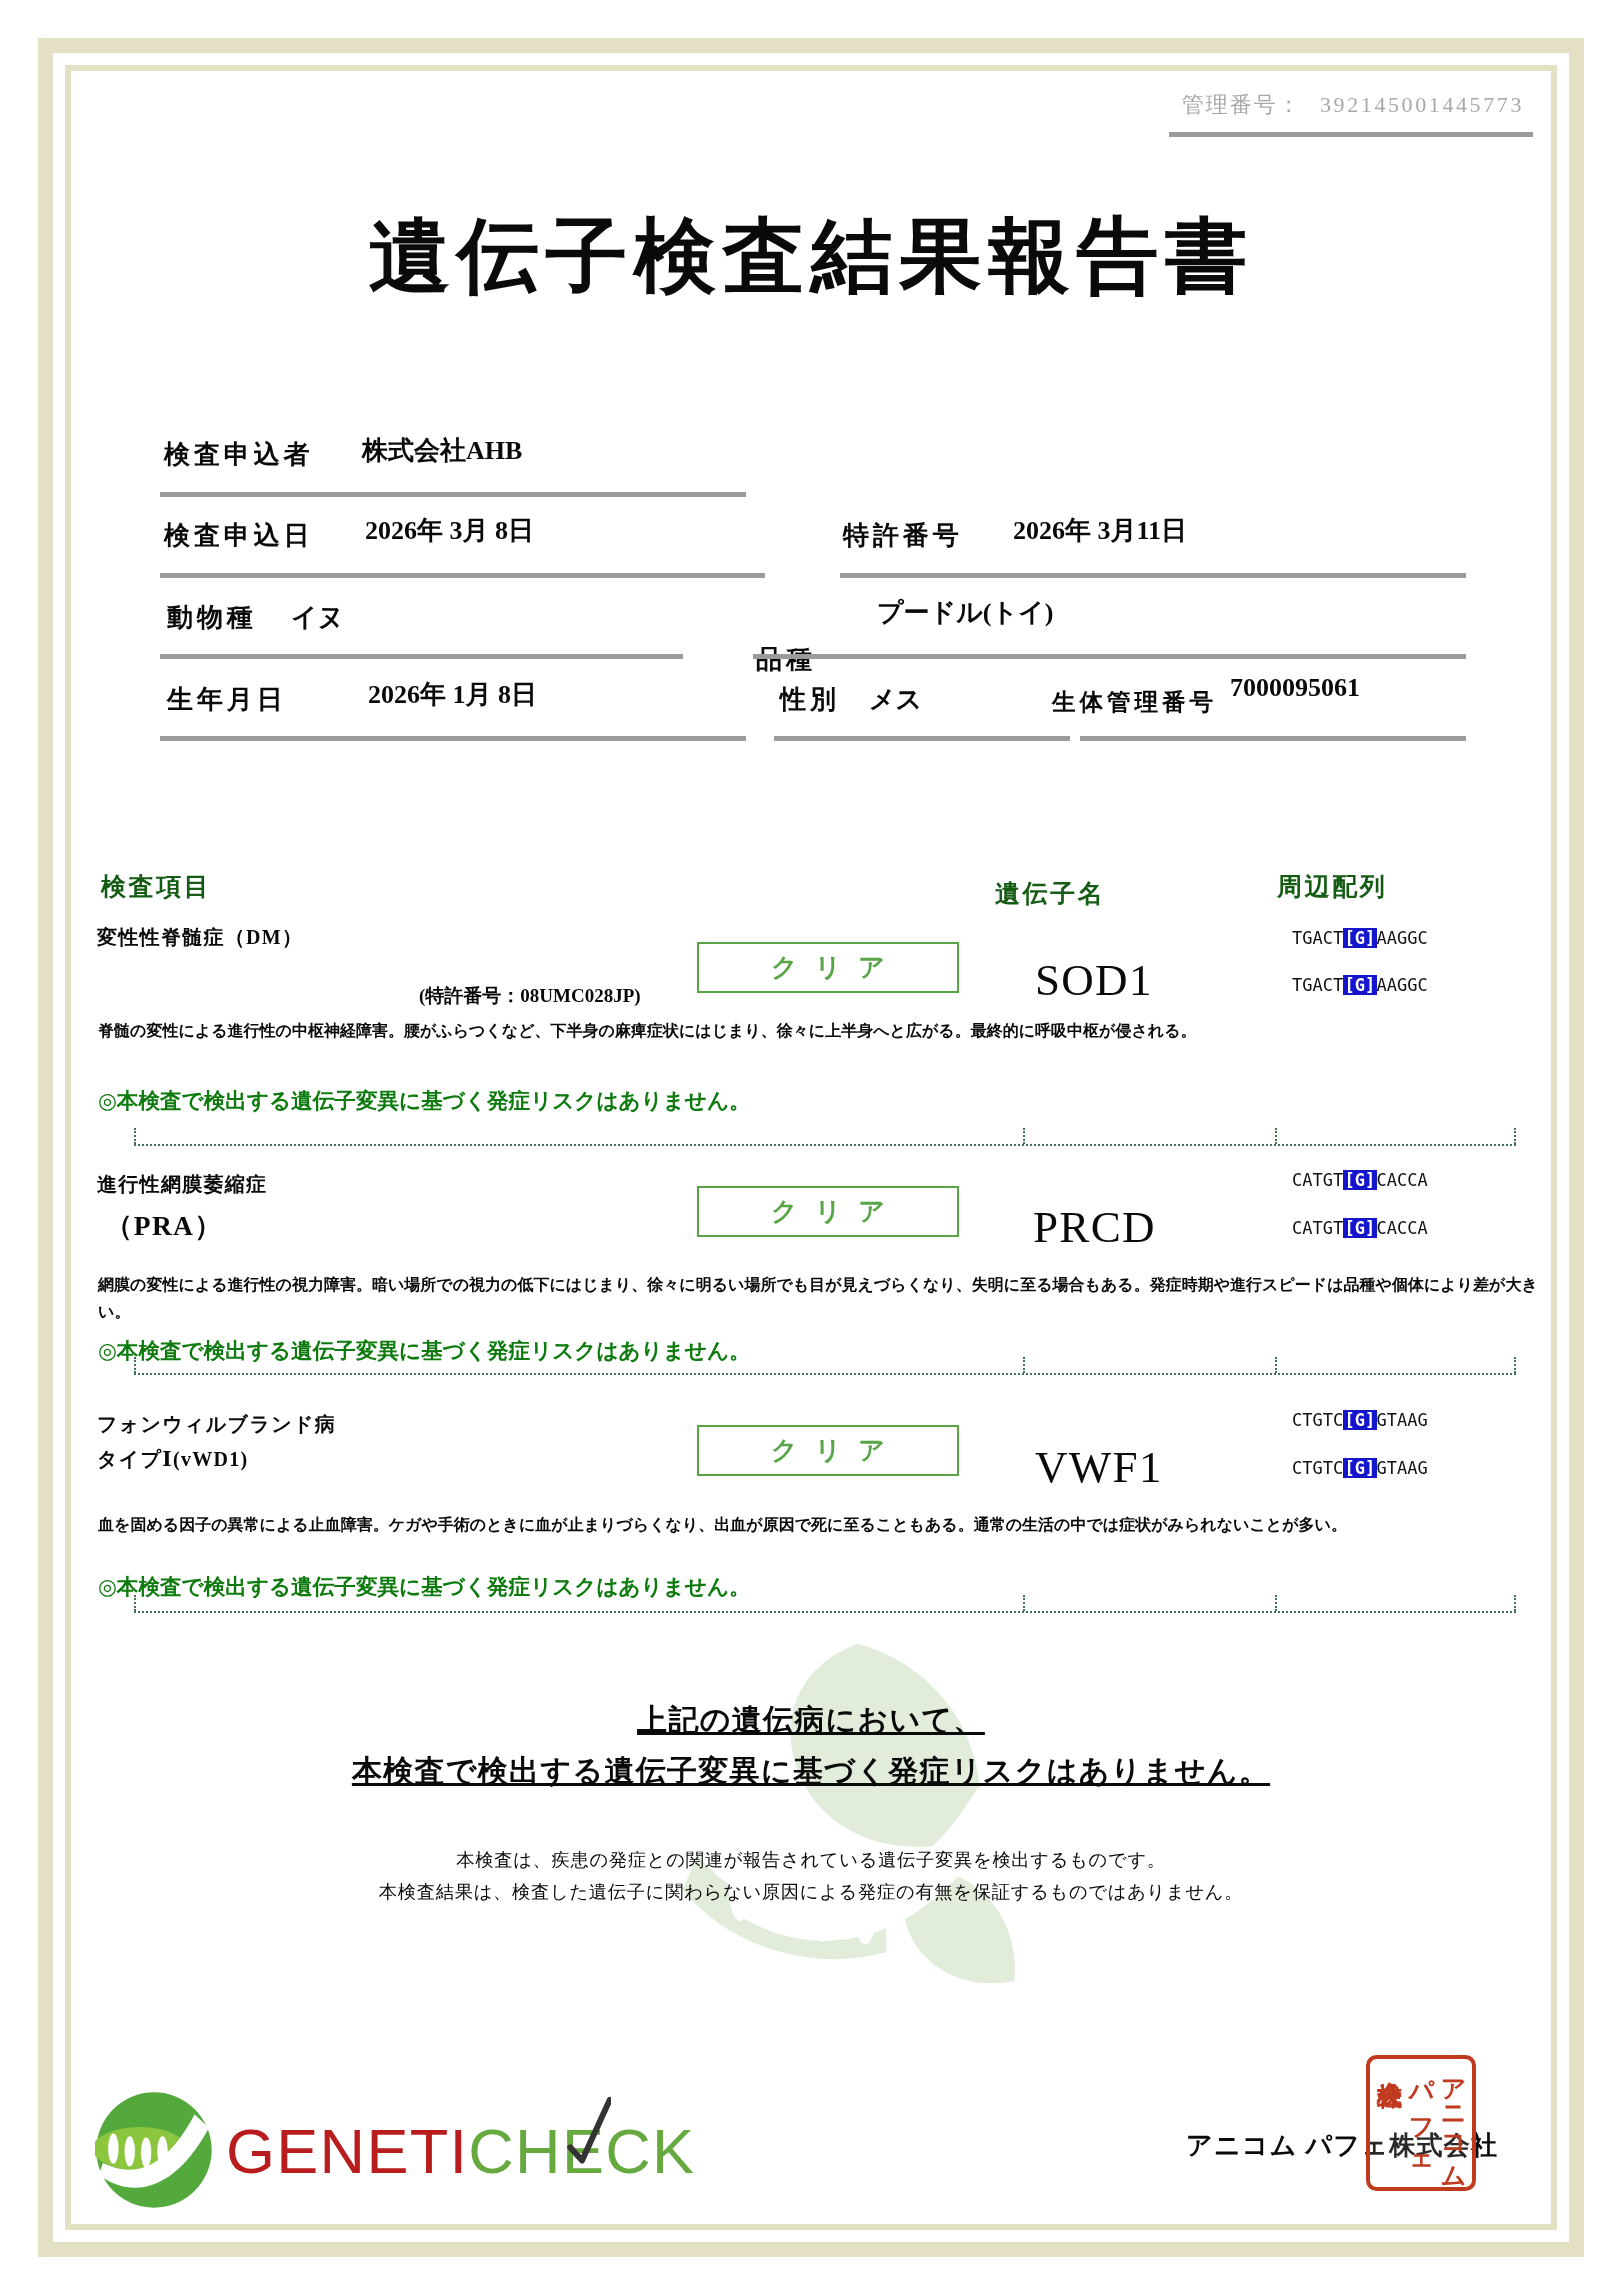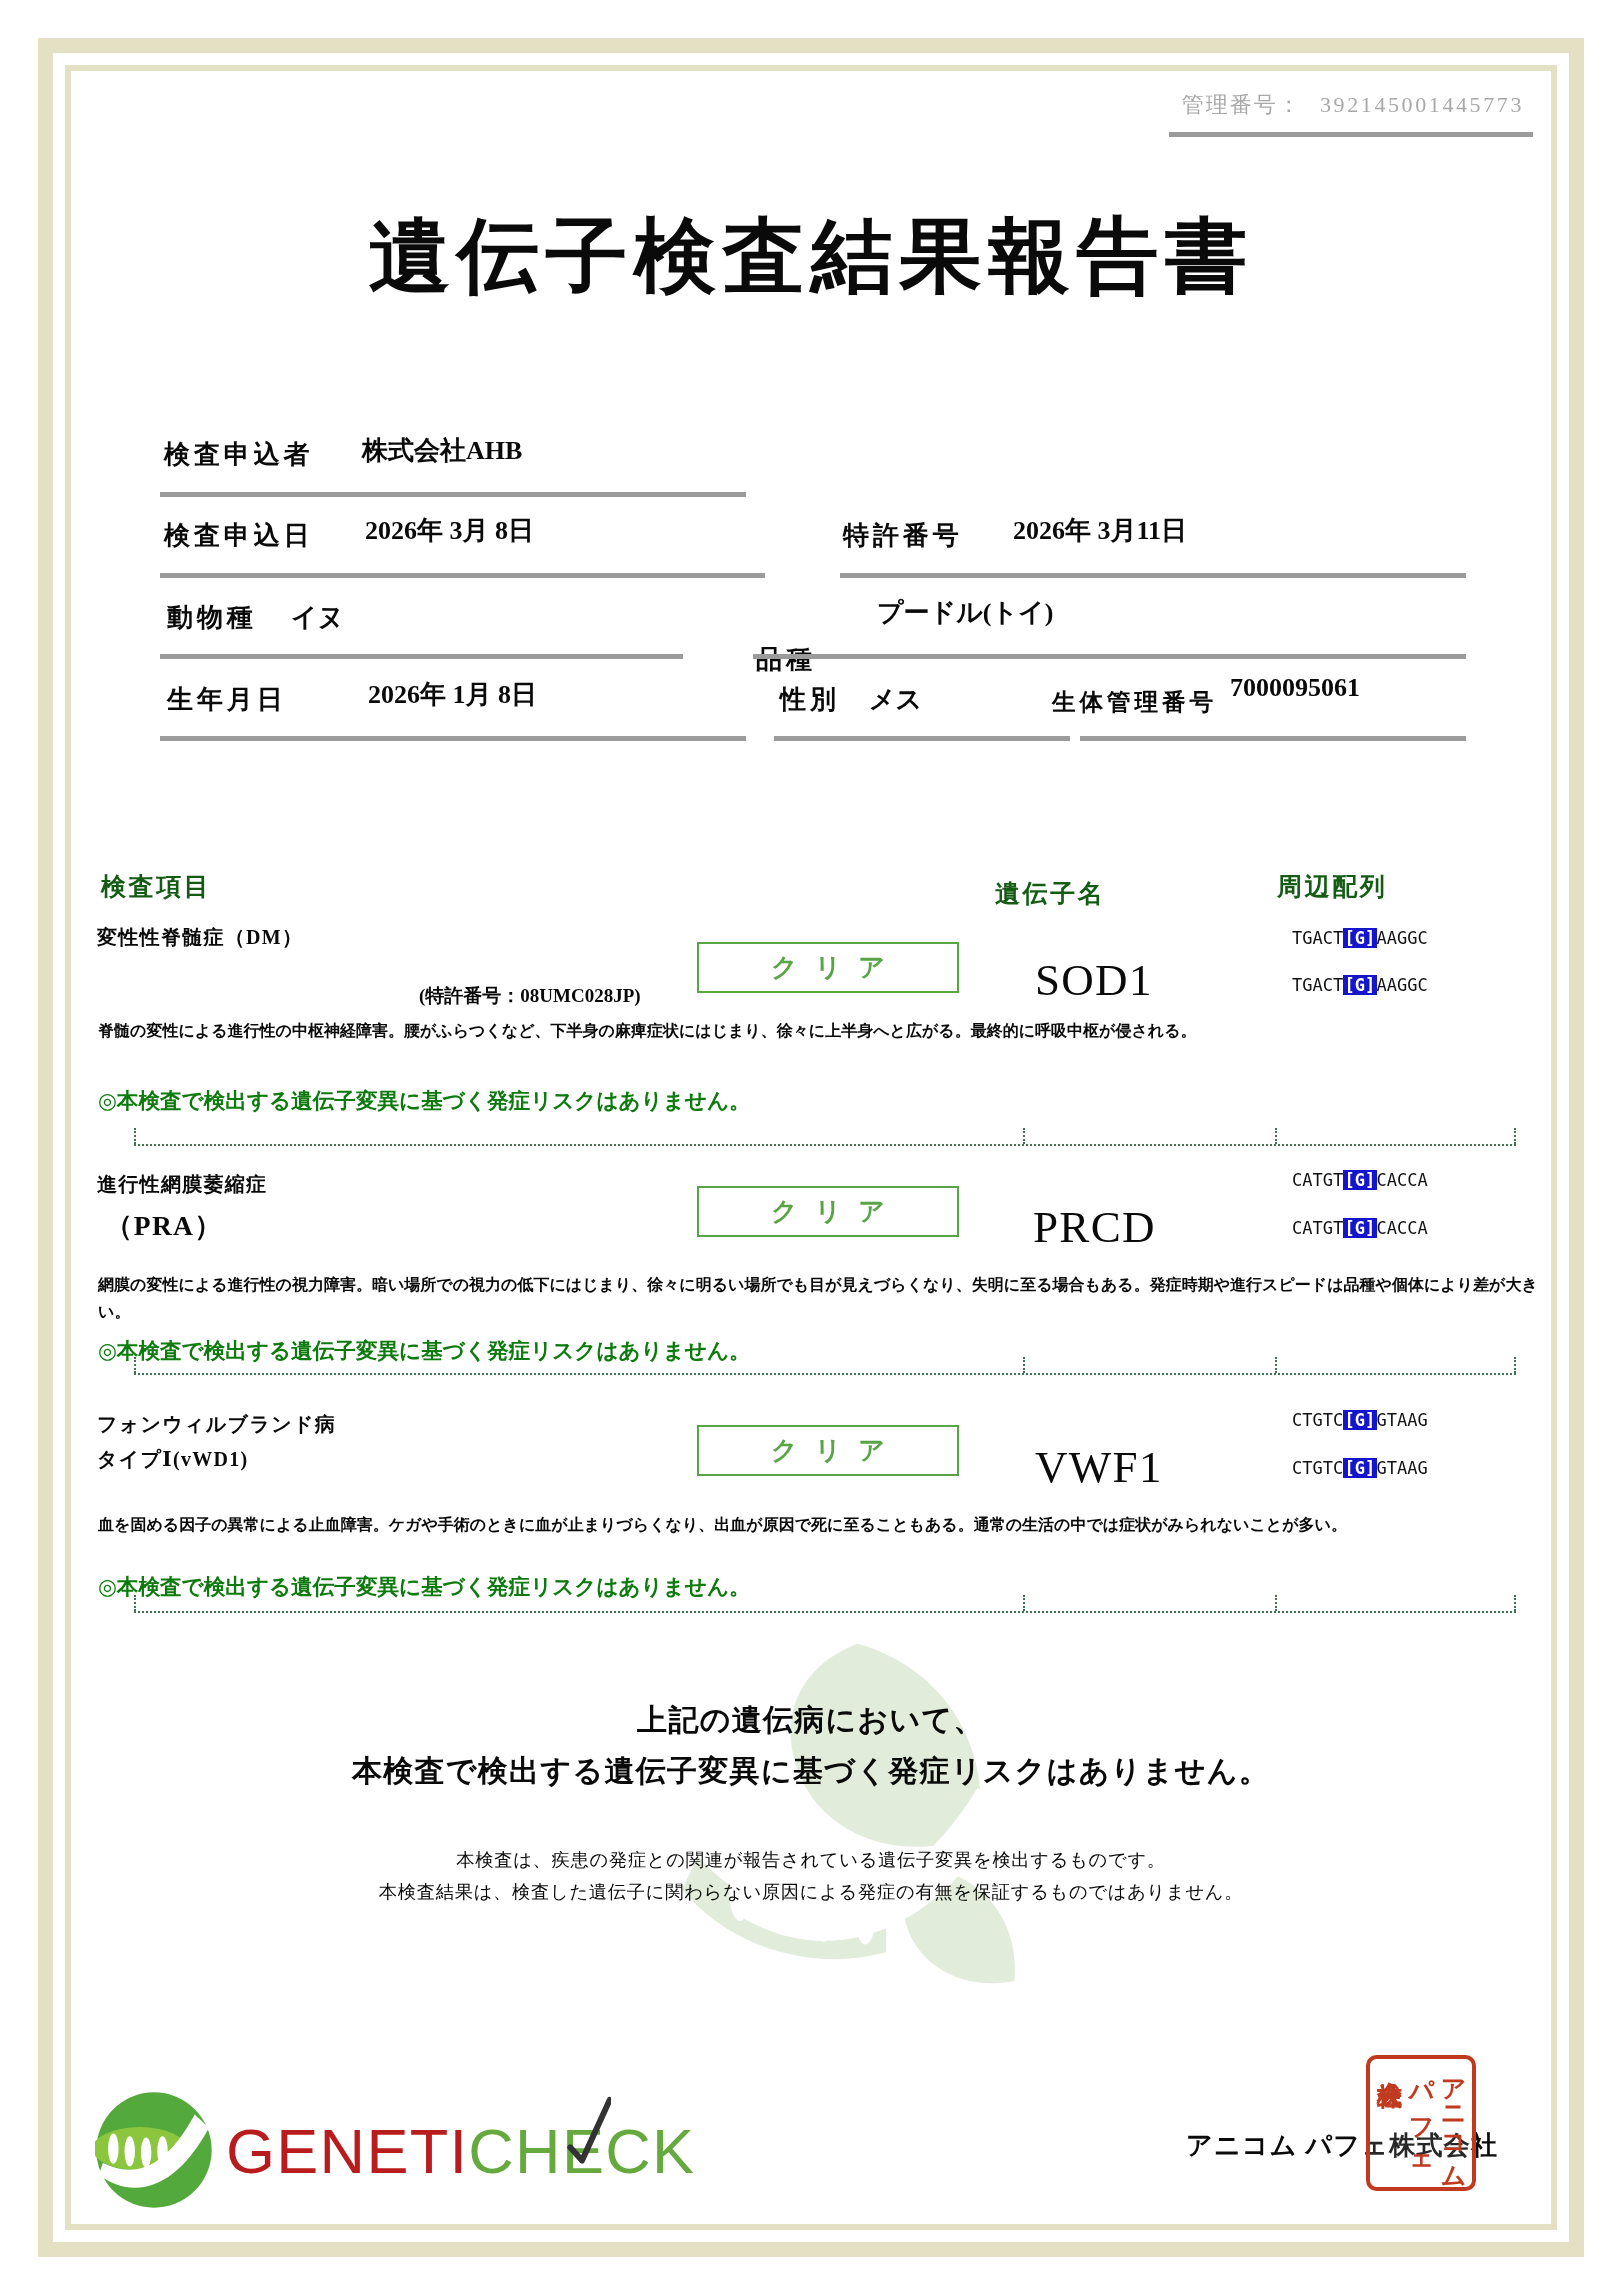--- a/index.html
+++ b/index.html
@@ -26,21 +26,21 @@
              display:flex;align-items:center;justify-content:center;color:var(--accent);
              font-size:26px;font-weight:600;letter-spacing:17px;text-indent:17px;}
   .gene{position:absolute;font-size:45px;font-weight:400;letter-spacing:1.3px;white-space:nowrap;}
   .seq{position:absolute;font-family:"DejaVu Sans Mono",monospace;font-size:17px;color:#111;white-space:nowrap;}
   .seq .allele{background:var(--allele-blue);color:#fff;padding:0 1.3px;font-weight:700;}
   .desc{position:absolute;width:1449px;font-size:16px;font-weight:700;line-height:1.68;text-align:left;}
   .risk{position:absolute;font-size:21.6px;font-weight:700;color:var(--risk-green);white-space:nowrap;}
   .sep{position:absolute;border-top:2px dotted var(--dotted);}
   .tick{position:absolute;border-left:2px dotted var(--dotted);height:15.7px;width:0;}
   .sum-big{position:absolute;left:0;width:100%;text-align:center;font-family:"Liberation Sans","DejaVu Sans",sans-serif;
-           font-size:30px;font-weight:700;letter-spacing:1.3px;}
+           font-size:30px;font-weight:700;letter-spacing:1.3px;text-decoration:underline;}
   .sum-small{position:absolute;left:0;width:100%;text-align:center;font-family:"Liberation Sans","DejaVu Sans",sans-serif;
            font-size:18.3px;font-weight:400;letter-spacing:0.7px;}
   .watermark{position:absolute;left:661px;top:1636px;opacity:.5;}
   .logo-wrap{position:absolute;left:95px;top:2091px;width:589px;height:124px;}
   .logo-text{position:absolute;left:131px;top:23.6px;font-family:"Liberation Sans","DejaVu Sans",sans-serif;
              font-size:63px;font-weight:300;letter-spacing:1.3px;white-space:nowrap;}
   .logo-text .t1{color:#b91c1c;} .logo-text .t2{color:#66a93f;}
   .company{position:absolute;left:1186px;top:2128px;font-size:26px;font-weight:700;letter-spacing:1.3px;white-space:nowrap;}
   .seal{position:absolute;left:1366px;top:2055px;width:110px;height:136px;border:4.6px solid var(--seal-red);
         border-radius:10.5px;box-sizing:border-box;display:flex;justify-content:center;align-items:center;

